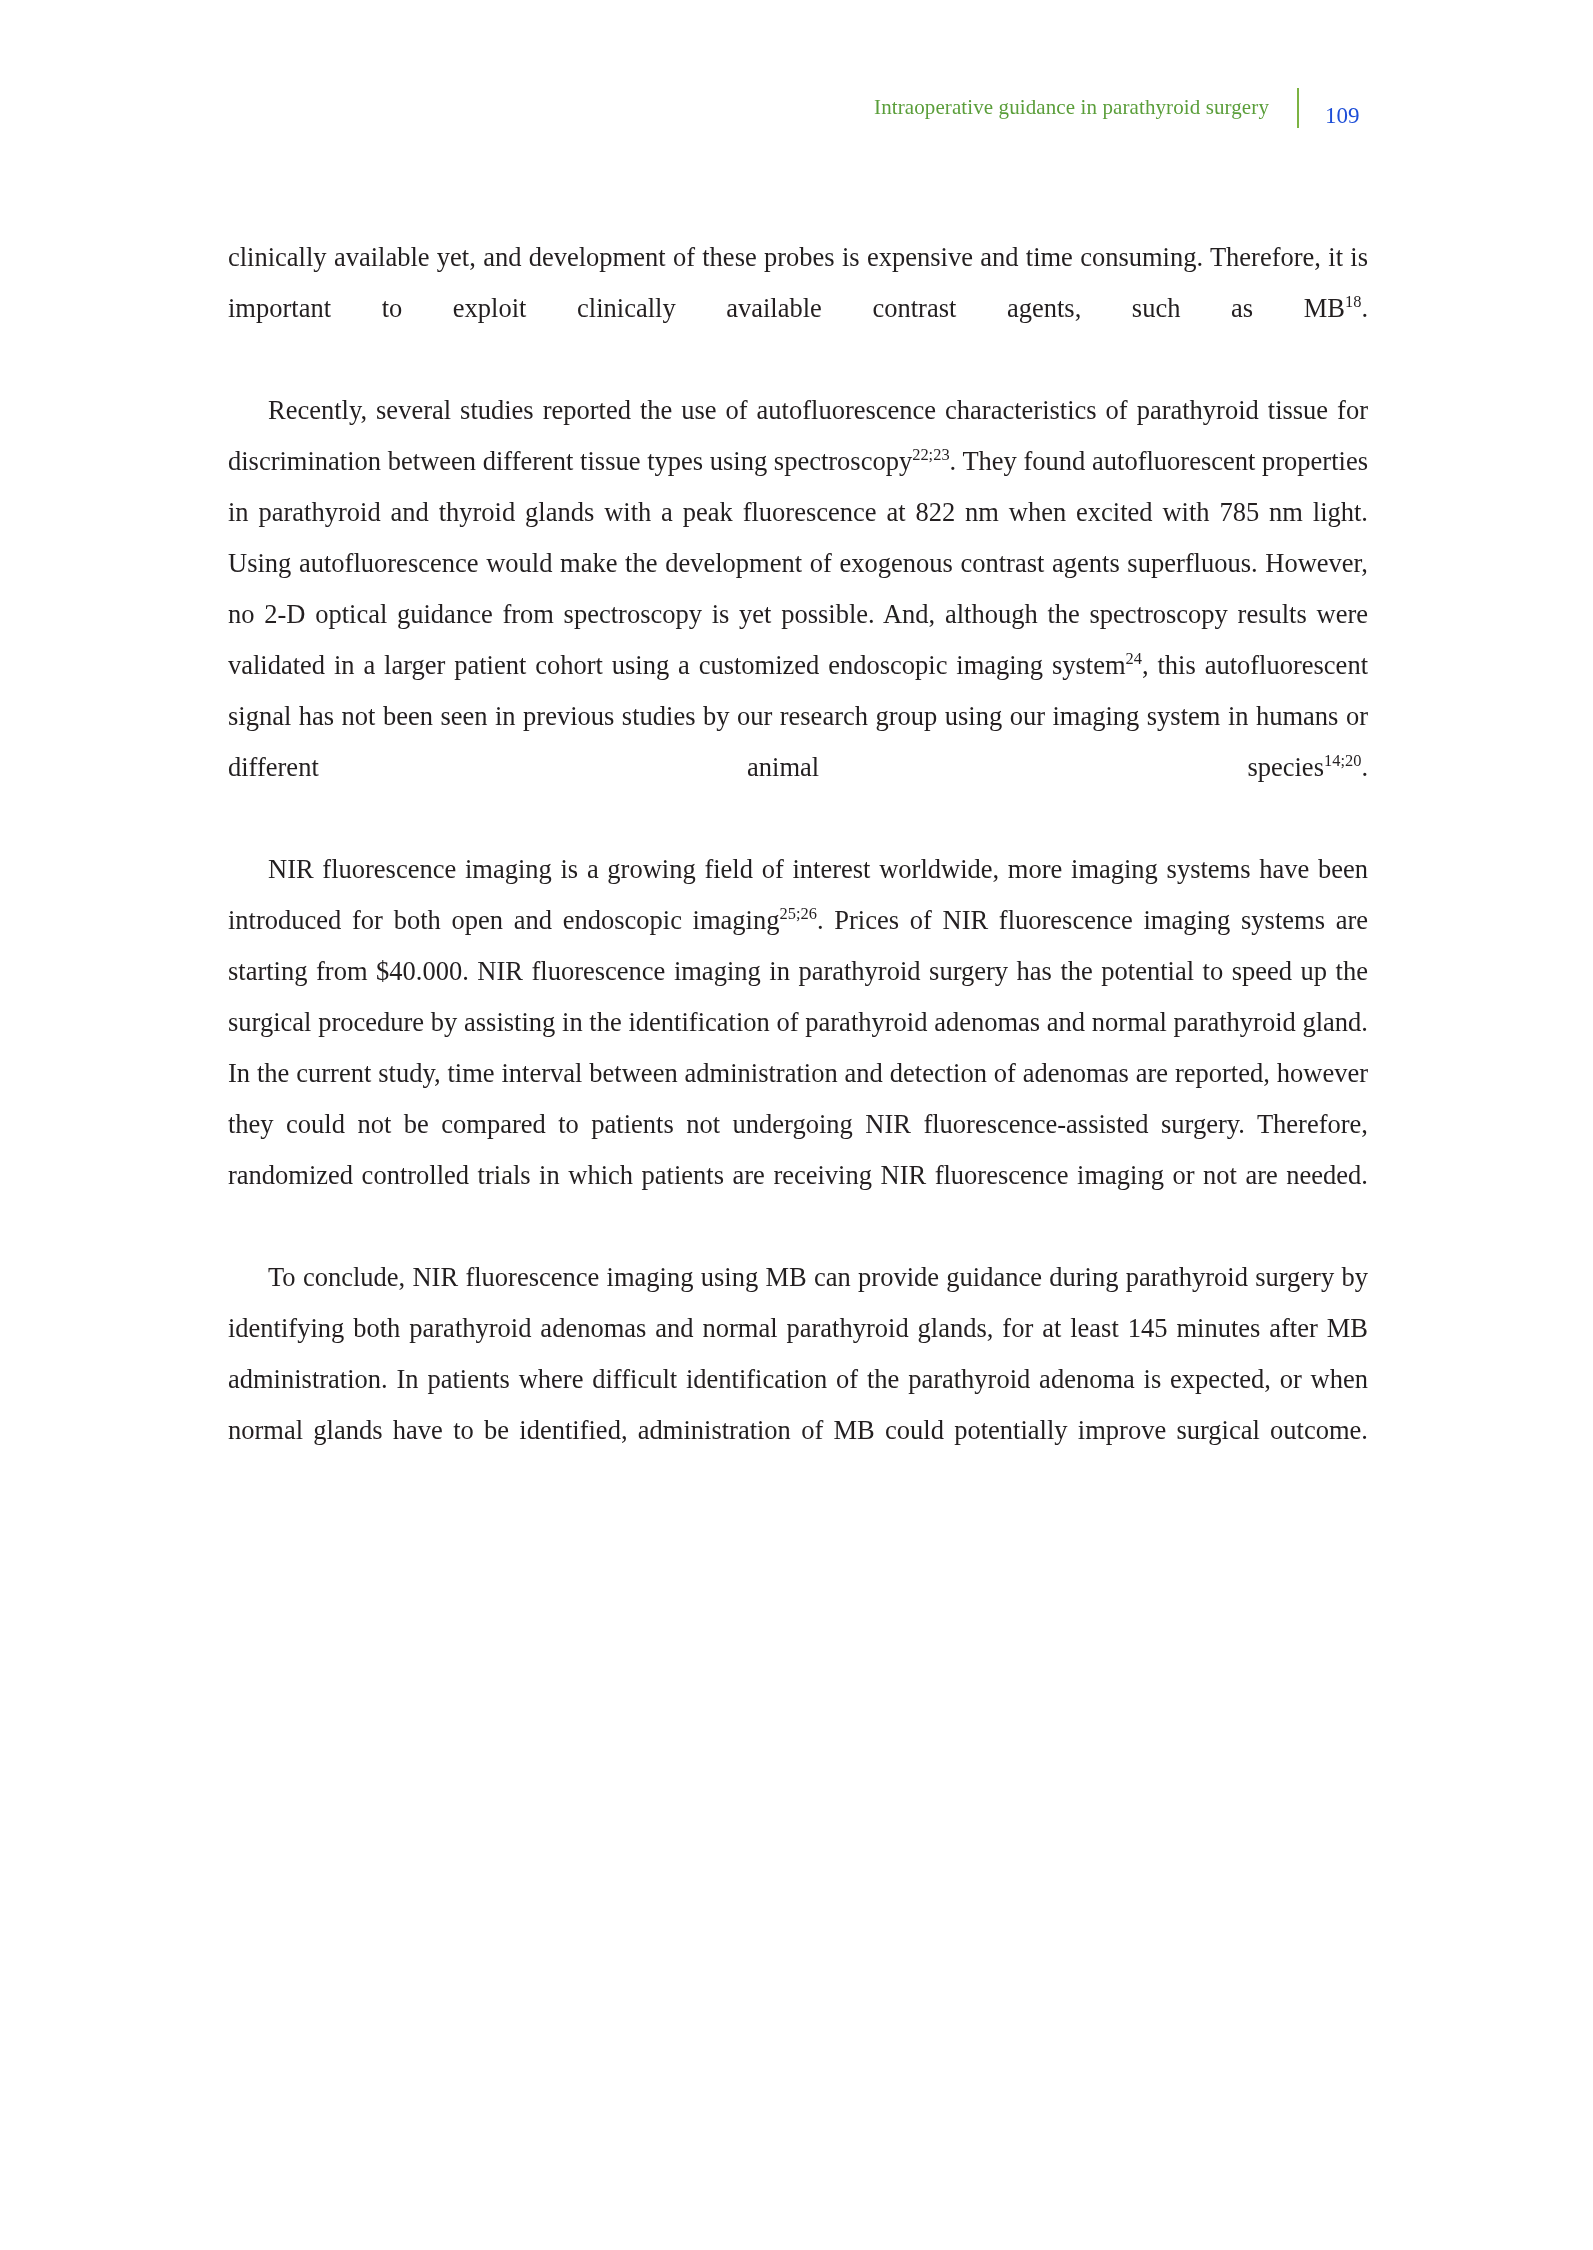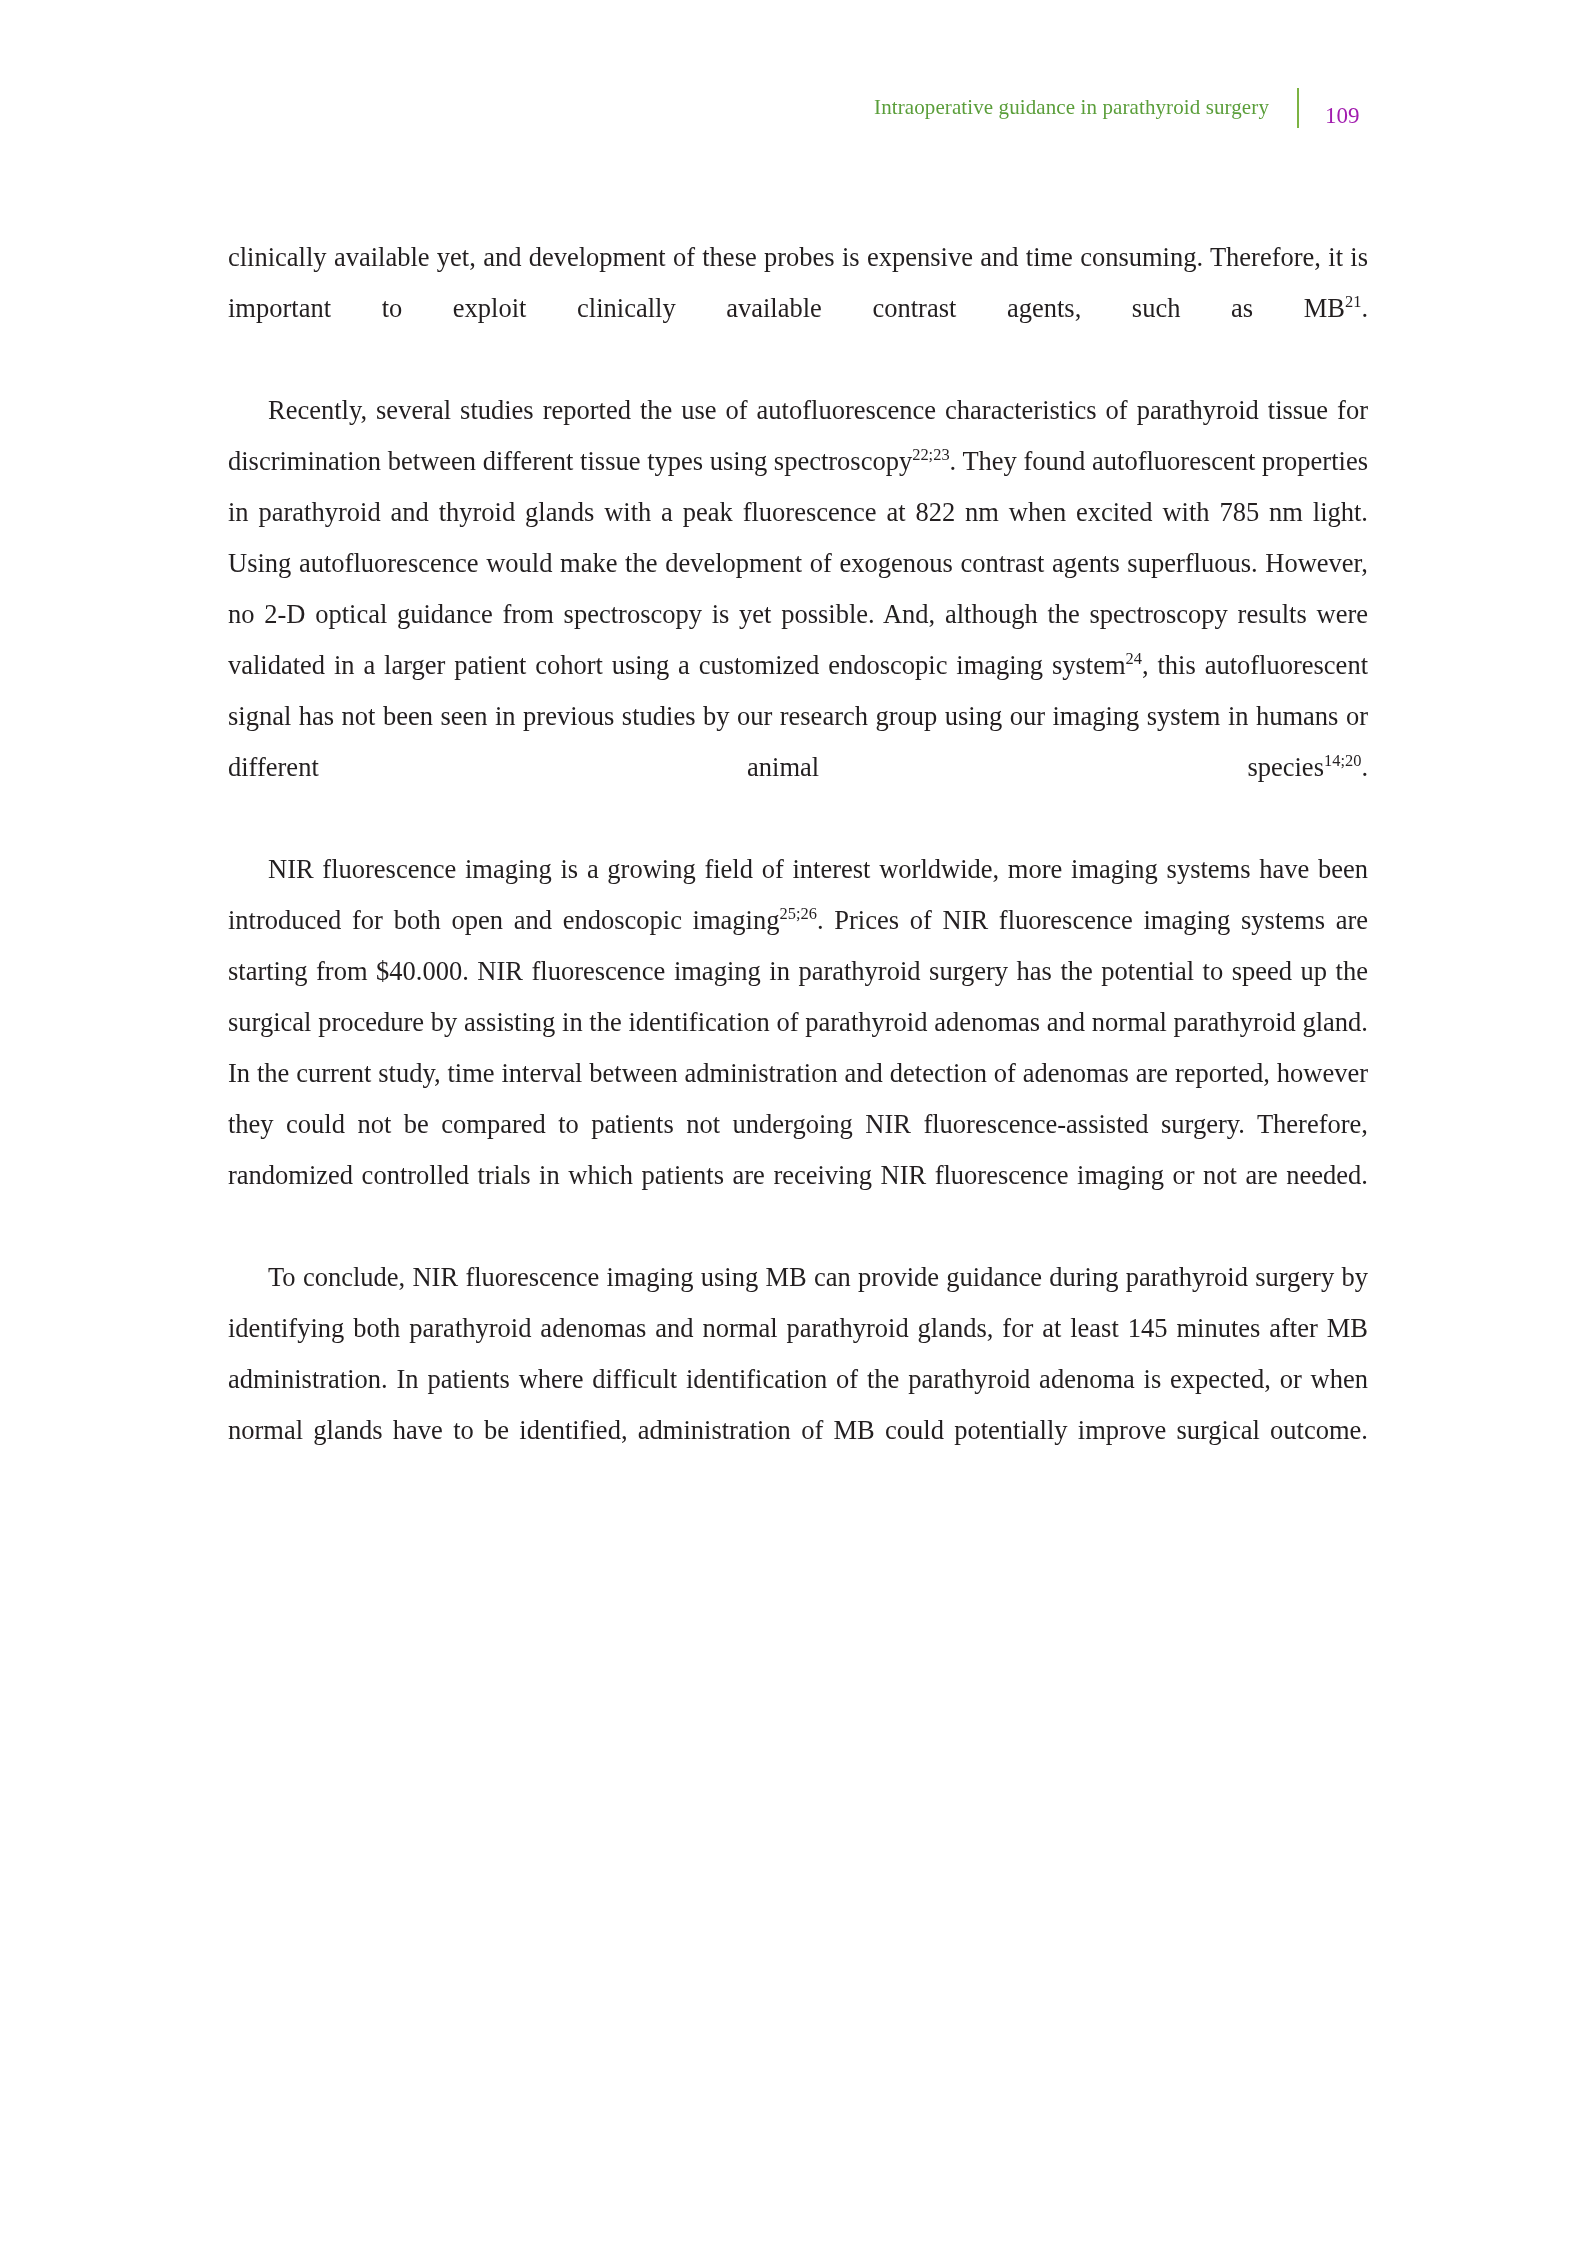--- a/index.html
+++ b/index.html
@@ -86,25 +86,25 @@
   }
 </style>
 </head>
 <body>
 
 <div class="page">
 
   <div class="running-head">
     <span class="running-title" style="color: rgb(90, 158, 58);">Intraoperative guidance in parathyroid surgery</span>
     <span class="head-rule" style="background: rgb(124, 179, 66);"></span>
-    <span class="page-number" style="color: #a21caf; margin-top: 17px;">109</span>
+    <span class="page-number" style="color: #1d4ed8; margin-top: 17px;">109</span>
   </div>
 
   <div class="content">
     <div id="paragraphs">
-        <p class="para">clinically available yet, and development of these probes is expensive and time consuming. Therefore, it is important to exploit clinically available contrast agents, such as MB<sup>21</sup>.</p>
+        <p class="para">clinically available yet, and development of these probes is expensive and time consuming. Therefore, it is important to exploit clinically available contrast agents, such as MB<sup>18</sup>.</p>
         <p class="para indent">Recently, several studies reported the use of autofluorescence characteristics of parathyroid tissue for discrimination between different tissue types using spectroscopy<sup>22;23</sup>. They found autofluorescent properties in parathyroid and thyroid glands with a peak fluorescence at 822 nm when excited with 785 nm light. Using autofluorescence would make the development of exogenous contrast agents superfluous. However, no 2-D optical guidance from spectroscopy is yet possible. And, although the spectroscopy results were validated in a larger patient cohort using a customized endoscopic imaging system<sup>24</sup>, this autofluorescent signal has not been seen in previous studies by our research group using our imaging system in humans or different animal species<sup>14;20</sup>.</p>
         <p class="para indent">NIR fluorescence imaging is a growing field of interest worldwide, more imaging systems have been introduced for both open and endoscopic imaging<sup>25;26</sup>. Prices of NIR fluorescence imaging systems are starting from $40.000. NIR fluorescence imaging in parathyroid surgery has the potential to speed up the surgical procedure by assisting in the identification of parathyroid adenomas and normal parathyroid gland. In the current study, time interval between administration and detection of adenomas are reported, however they could not be compared to patients not undergoing NIR fluorescence-assisted surgery. Therefore, randomized controlled trials in which patients are receiving NIR fluorescence imaging or not are needed.</p>
         <p class="para indent">To conclude, NIR fluorescence imaging using MB can provide guidance during parathyroid surgery by identifying both parathyroid adenomas and normal parathyroid glands, for at least 145 minutes after MB administration. In patients where difficult identification of the parathyroid adenoma is expected, or when normal glands have to be identified, administration of MB could potentially improve surgical outcome.</p>
       </div>
   </div>
 
 </div>
 
 </body></html>

